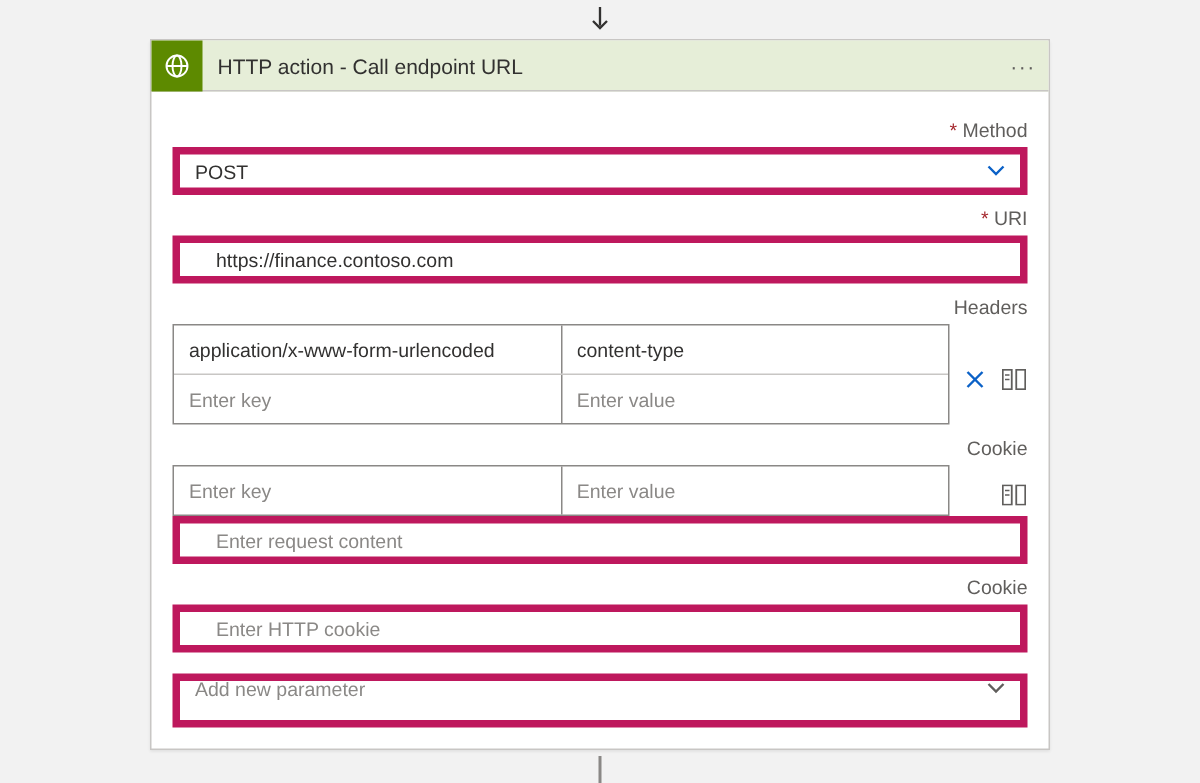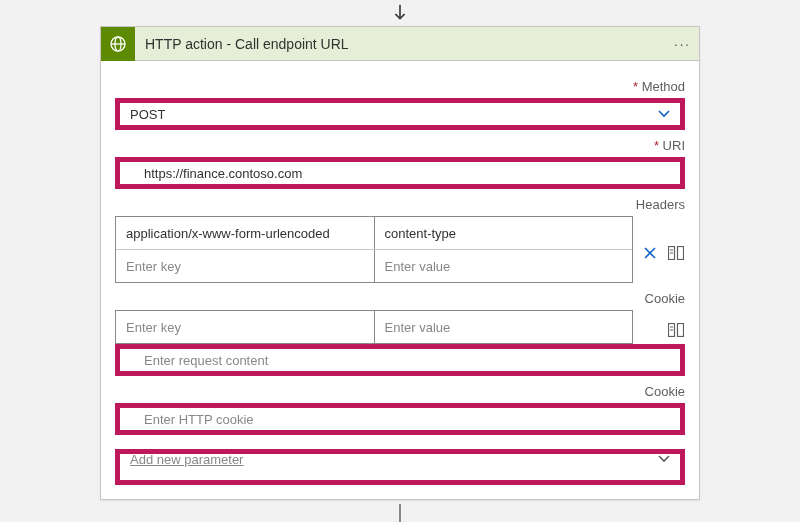--- a/index.html
+++ b/index.html
@@ -163,21 +163,20 @@
   .icon-btn.blue { color:#0b61c7; }
   .textarea-input::placeholder, .text-input::placeholder { color:#8a8886; }
   .add-param {
     height: 36px;
     display:flex;
     align-items:center;
     padding: 0 8px 16px 10px;
     cursor:pointer;
     margin-top: 14px;
     color:#8a8886;
-    text-decoration:underline;
   }
   .add-param .ap-text { flex:1; }
 </style>
 </head>
 <body>
 
 <div class="canvas">
 
   <div class="arrow-in">
     <svg width="18" height="24" viewBox="0 0 18 24">

